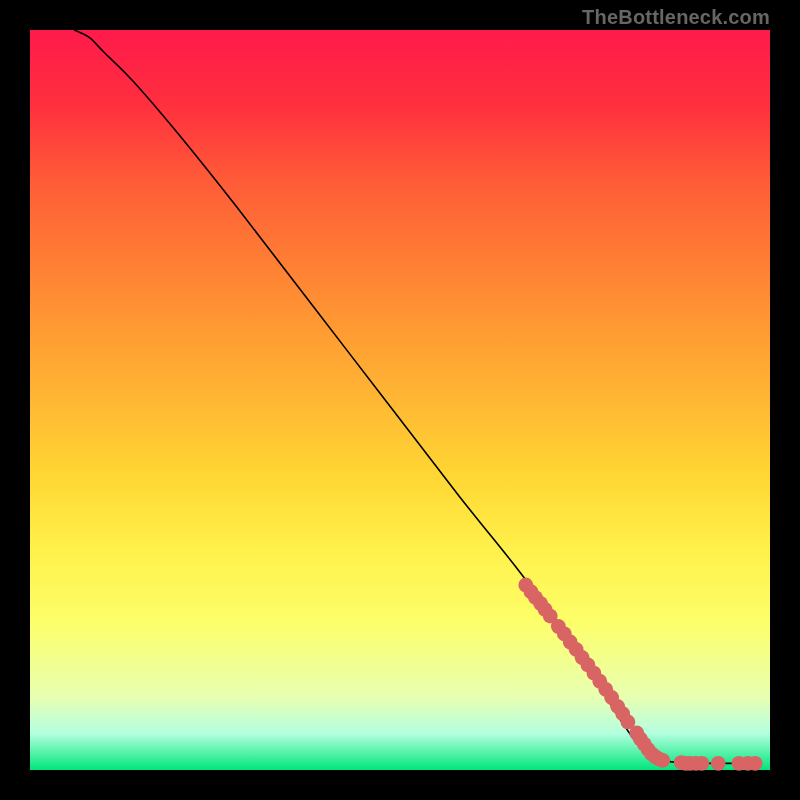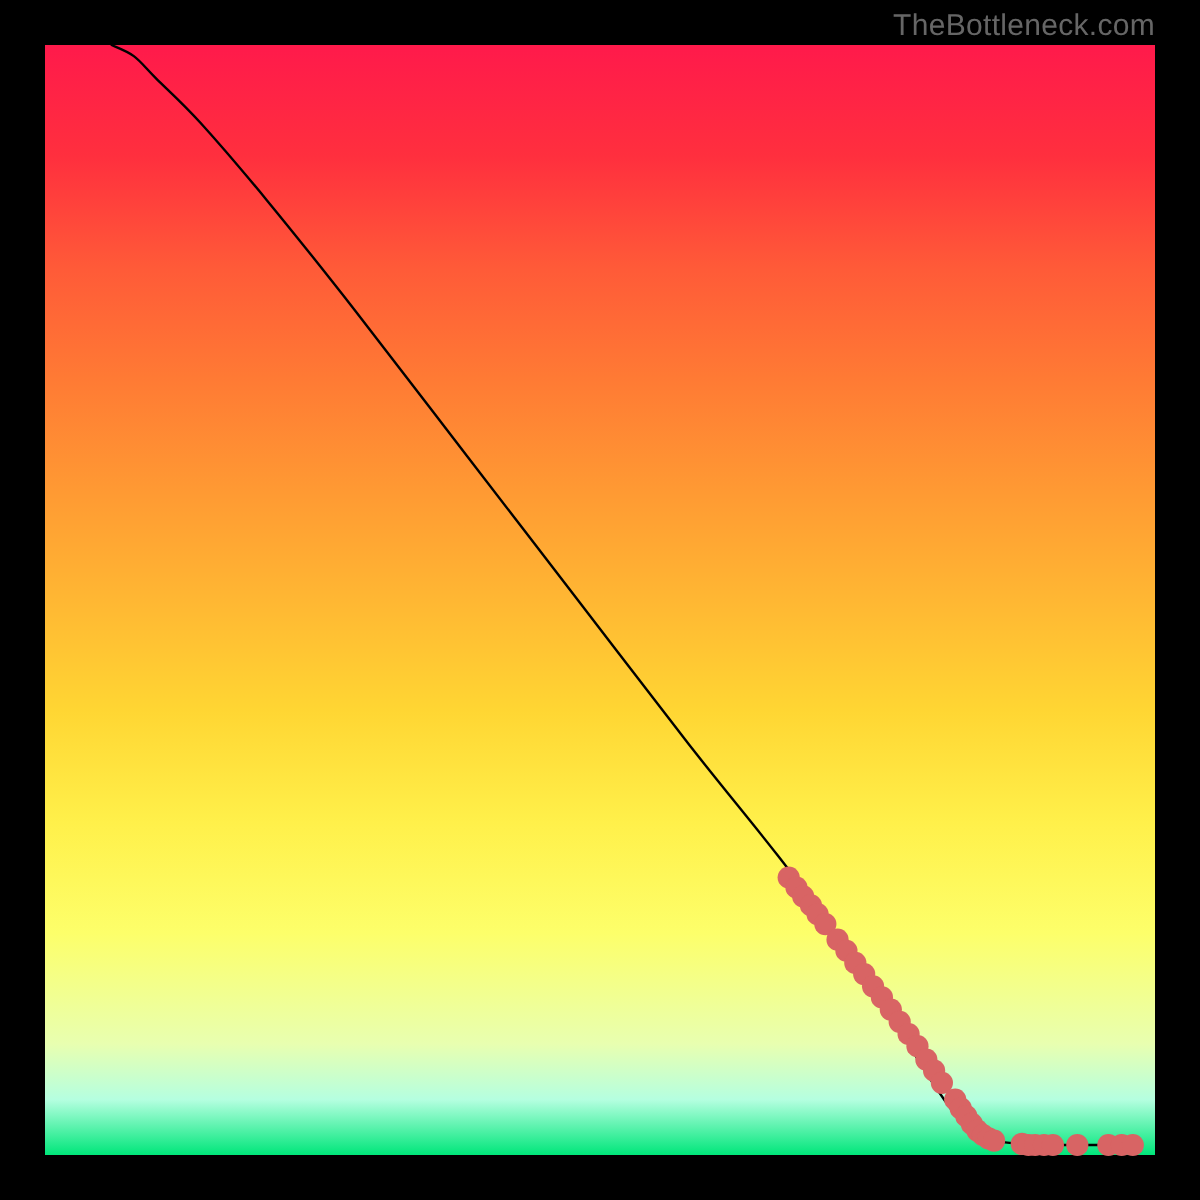--- a/index.html
+++ b/index.html
@@ -39,21 +39,21 @@
       #b5ffe0 95%,
       #00e67a 100%
     );
   }
   .watermark {
     position: absolute;
     top: 6px;
     right: 30px;
     color: #666;
     font-size: 20px;
-    font-weight: 400;
+    font-weight: 700;
     letter-spacing: 0.2px;
     user-select: none;
   }
   svg.overlay {
     position: absolute;
     left: 0;
     top: 0;
     width: 740px;
     height: 740px;
     overflow: visible;

